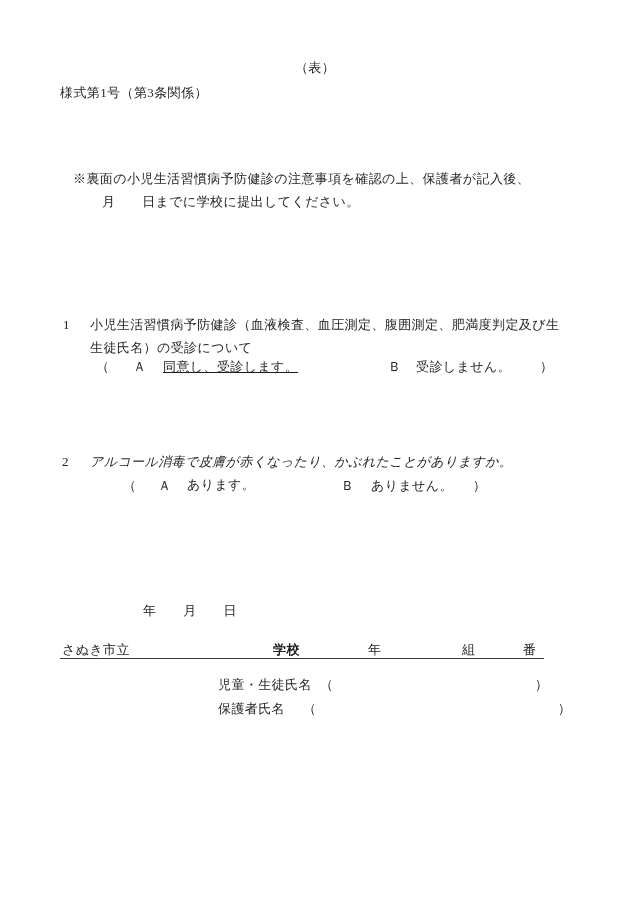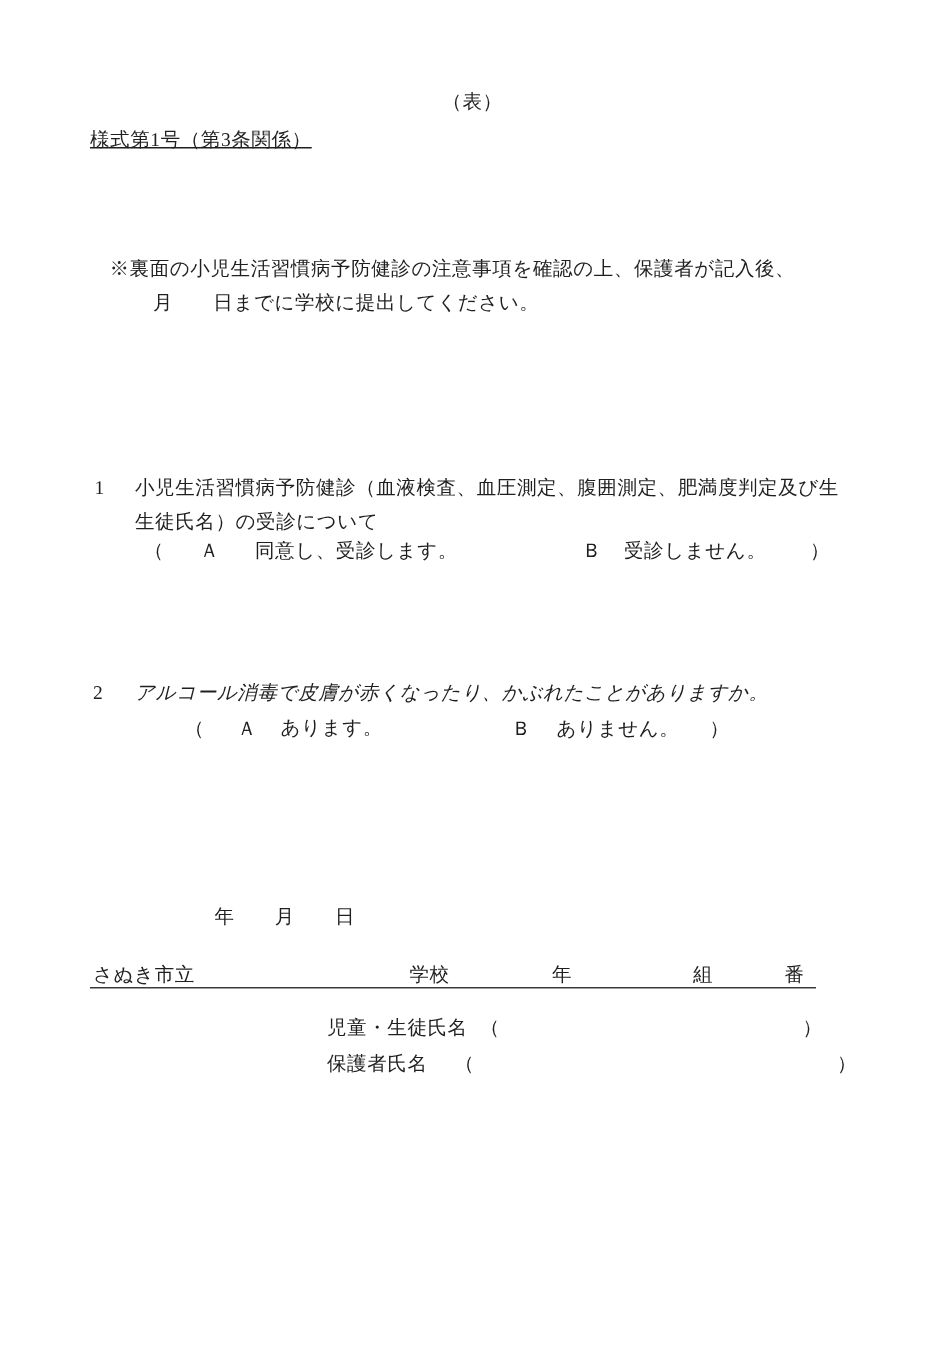--- a/index.html
+++ b/index.html
@@ -37,50 +37,50 @@
     border-bottom: 1px solid #3a3a3a;
     height: 0;
   }
 </style>
 </head>
 <body>
 
 <div class="page">
 
   <div class="line center" style="top:59px;">（表）</div>
-  <div class="line" style="top:84px;left:60px;text-decoration:underline;">様式第1号（第3条関係）</div>
+  <div class="line" style="top:84px;left:60px;">様式第1号（第3条関係）</div>
 
   <div class="line" style="top:170px;left:73px;">※裏面の小児生活習慣病予防健診の注意事項を確認の上、保護者が記入後、</div>
   <div class="line" style="top:193px;left:102px;">月　　日までに学校に提出してください。</div>
 
 
   <div class="line" style="top:316px;left:63px;">1</div>
   <div class="line" style="top:316px;left:90px;font-family:Liberation Serif, serif;">小児生活習慣病予防健診（血液検査、血圧測定、腹囲測定、肥満度判定及び生</div>
   <div class="line" style="top:339px;left:90px;">生徒氏名）の受診について</div>
   <div class="line" style="top:358px;left:96px;">（</div>
   <div class="line" style="top:358px;left:133px;">Ａ</div>
-  <div class="line" style="top:358px;left:170px;">同意し、受診します。</div>
+  <div class="line" style="top:358px;left:163px;text-decoration:underline;">同意し、受診します。</div>
   <div class="line" style="top:358px;left:388px;">Ｂ</div>
   <div class="line" style="top:358px;left:416px;">受診しません。</div>
   <div class="line" style="top:358px;left:540px;">）</div>
 
   <div class="line" style="top:453px;left:62px;">2</div>
   <div class="line" style="top:453px;left:90px;font-style:italic;">アルコール消毒で皮膚が赤くなったり、かぶれたことがありますか。</div>
   <div class="line" style="top:477px;left:123px;">（</div>
   <div class="line" style="top:477px;left:158px;">Ａ</div>
   <div class="line" style="top:477px;left:187px;font-family:Liberation Mono, monospace;">あります。</div>
   <div class="line" style="top:477px;left:341px;">Ｂ</div>
   <div class="line" style="top:477px;left:371px;">ありません。</div>
   <div class="line" style="top:477px;left:473px;">）</div>
 
   <div class="line" style="top:602px;left:143px;">年　　月　　日</div>
 
   <div class="rule" style="top:640px;left:60px;width:484px;height:18px;"></div>
   <div class="line" style="top:641px;left:62px;">さぬき市立</div>
-  <div class="line" style="top:641px;left:273px;">学校</div>
+  <div class="line" style="top:641px;left:273px;font-weight:bold;">学校</div>
   <div class="line" style="top:641px;left:368px;">年</div>
   <div class="line" style="top:641px;left:462px;">組</div>
   <div class="line" style="top:641px;left:523px;">番</div>
 
   <div class="line" style="top:676px;left:218px;">児童・生徒氏名</div>
   <div class="line" style="top:676px;left:320px;">（</div>
   <div class="line" style="top:676px;left:535px;">）</div>
 
   <div class="line" style="top:700px;left:218px;">保護者氏名</div>
   <div class="line" style="top:700px;left:303px;">（</div>

